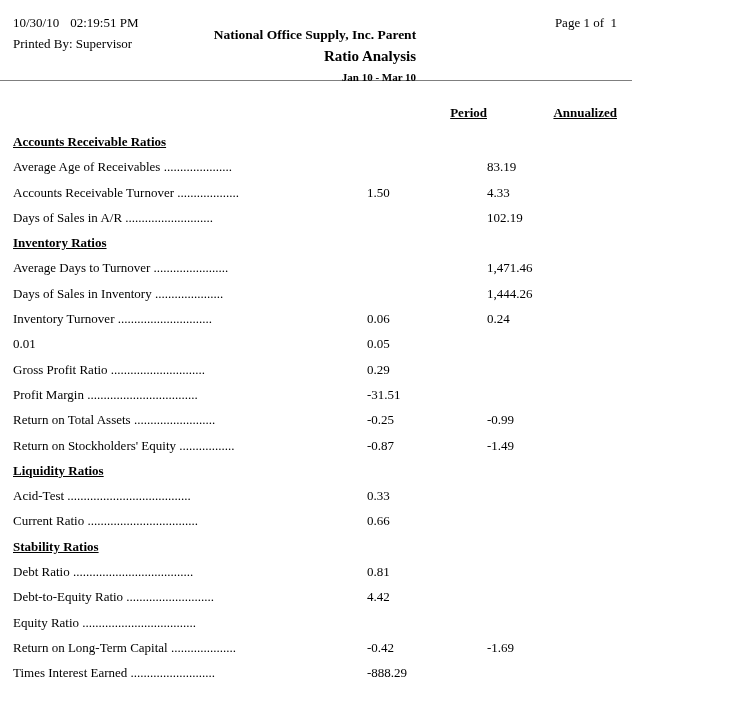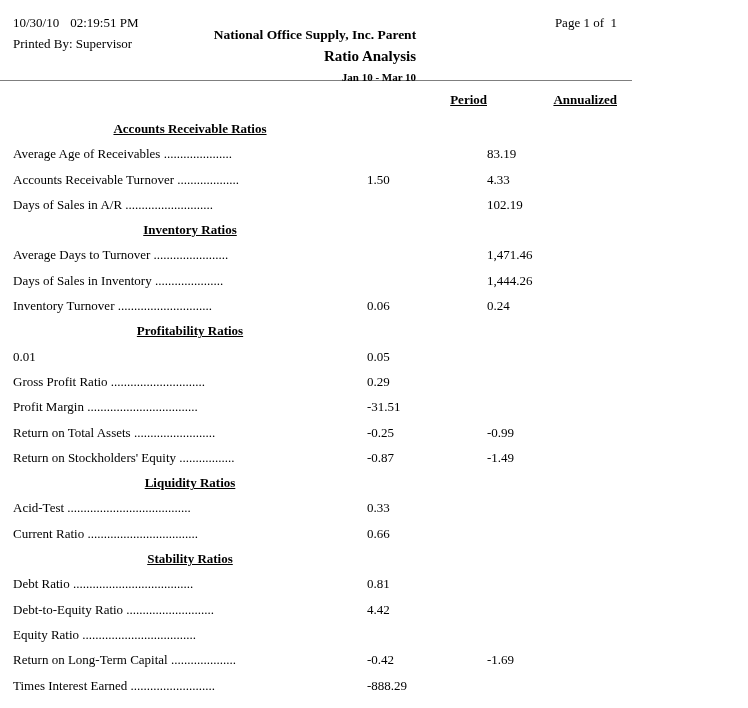--- a/index.html
+++ b/index.html
@@ -29,26 +29,26 @@
   .hdr-right { text-align: right; line-height: 21px; white-space: pre; }
 
   
   .grid-row {
     display: grid;
     grid-template-columns: 1fr 120px 130px;
     padding-left: 13px;
     padding-right: 15px;
     align-items: baseline;
   }
-  .colhead-row { margin-top: 7px; line-height: 24px; }
+  .colhead-row { margin-top: 20px; line-height: 24px; }
   .colhead { font-weight: bold; text-decoration: underline; text-align: right; }
 
   .report-body { margin-top: 4px; }
   .row { line-height: 25.3px; }
-  .section-heading { font-weight: bold; text-decoration: underline; text-align: center; }
+  .section-heading { font-weight: bold; text-decoration: underline; }
   .cell.label { white-space: pre; overflow: hidden; }
   .cell.num { text-align: left; }
 </style>
 </head>
 <body>
 
 <div class="report">
 
   <header class="page-header">
     <div class="hdr-left">
@@ -118,25 +118,20 @@
   </div>
 
   <div class="grid-row row data-row">
     <span class="cell label">Inventory Turnover .............................</span>
     <span class="cell num">0.06</span>
     <span class="cell num">0.24</span>
   </div>
 </section>
 
   <section class="section">
-    <div class="grid-row row heading-row">
-      <span class="cell section-heading">Profitability Ratios</span>
-      <span class="cell"></span>
-      <span class="cell"></span>
-    </div>
 
   <div class="grid-row row data-row">
     <span class="cell num">0.01</span>
     <span class="cell num">0.05</span>
   </div>
 
   <div class="grid-row row data-row">
     <span class="cell label">Gross Profit Ratio .............................</span>
     <span class="cell num">0.29</span>
     <span class="cell num"></span>

